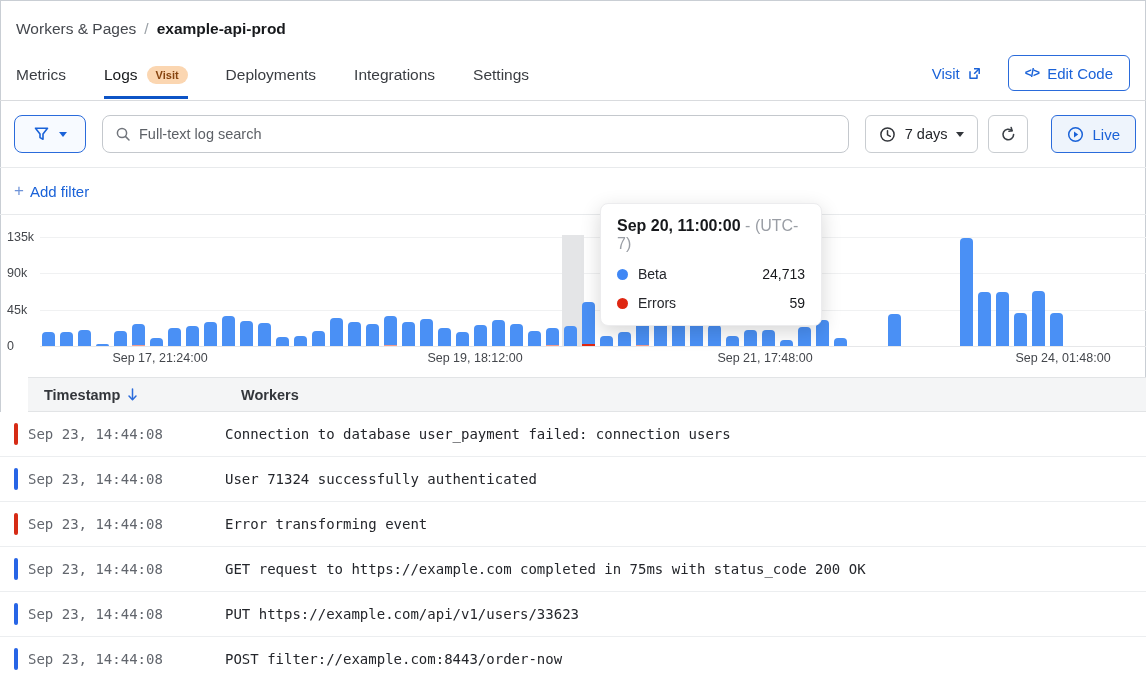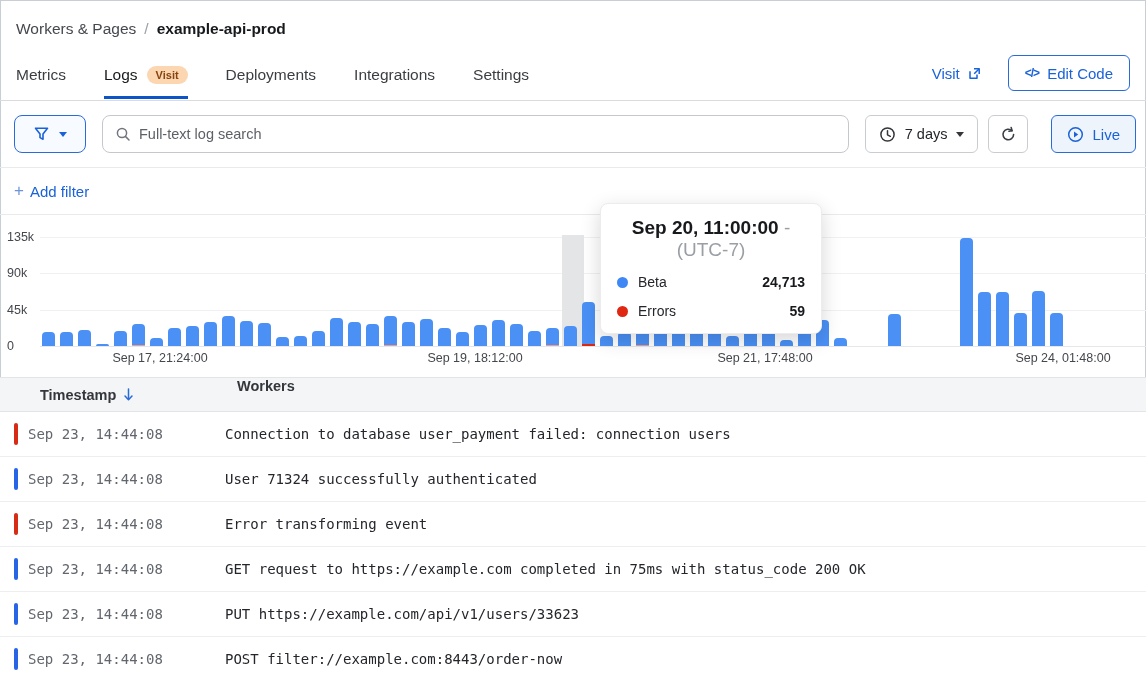--- a/index.html
+++ b/index.html
@@ -58,28 +58,28 @@
   .ylab { position:absolute; left:7px; font-size:12.5px; color:#44474c; }
   .xlab { position:absolute; top:114px; transform:translateX(-50%); font-size:12.5px; color:#44474c; white-space:nowrap; }
   .hoverband { position:absolute; top:-2px; height:111px; width:22px; background:#e4e5e7; }
   .stack { position:absolute; bottom:0; width:13px; display:flex; flex-direction:column; justify-content:flex-end; }
   .seg-info { background:#4a90f5; border-radius:4px 4px 0 0; }
   .seg-err-strong { background:#df2712; }
   .seg-err-faint { background:#f19a8e; }
   
   .tooltip { position:absolute; left:600px; top:203px; width:222px; background:#fff; border:1px solid #ececee;
              border-radius:8px; box-shadow:0 6px 20px rgba(0,0,0,.16); padding:13px 16px 14px; z-index:10; }
-  .tt-title { font-size:19px; font-weight:700; color:#17191c;text-align:center; }
+  .tt-title { font-size:16px; font-weight:700; color:#17191c; }
   .tt-title .tz { color:#9a9ea5; font-weight:400; }
   .tt-row { display:flex; align-items:center; margin-top:13px; font-size:14px; }
   .dot { width:11px; height:11px; border-radius:50%; margin-right:10px; flex:none; }
-  .tt-val { margin-left:auto; font-weight:700; color:#17191c; }
+  .tt-val { margin-left:auto; font-weight:400; color:#17191c; }
   
   .lt-head { height:35px; background:#f4f5f6; border-top:1px solid #e2e4e6; border-bottom:1px solid #e2e4e6;
-             display:flex; padding-left:40px; font-size:14.5px; font-weight:700; color:#33363b; }
+             display:flex; align-items:center; padding-left:16px; font-size:14.5px; font-weight:700; color:#33363b;margin-left:28px; }
   .lt-head .c1 { width:197px; display:flex; align-items:center; gap:6px; }
   .lt-row { height:45px; border-bottom:1px solid #eceef0; display:flex; align-items:center; padding-left:14px; background:#fff; }
   .mono { font-family:"DejaVu Sans Mono","Liberation Mono",monospace; font-size:14px; }
   .lt-ind { width:4px; height:22px; border-radius:2px; margin-right:10px; flex:none; }
   .lt-ind.error { background:#d62b15; }
   .lt-ind.info  { background:#2765e6; }
   .lt-ts { width:197px; color:#62666d; flex:none; }
   .lt-msg { color:#24262b; white-space:nowrap; }
   svg { display:block; }
 </style>

